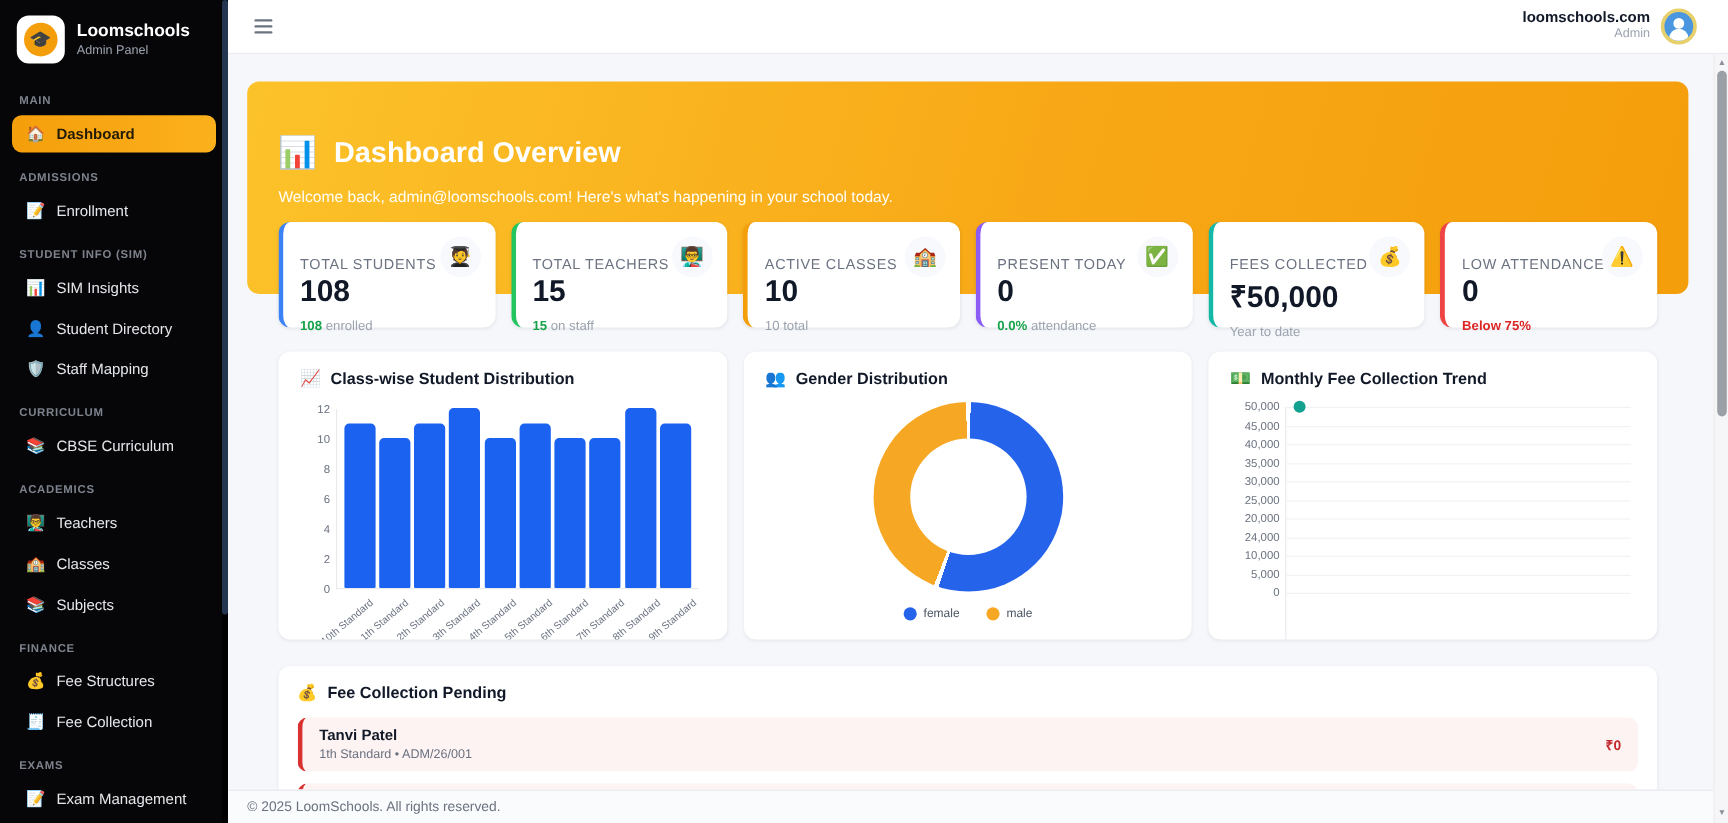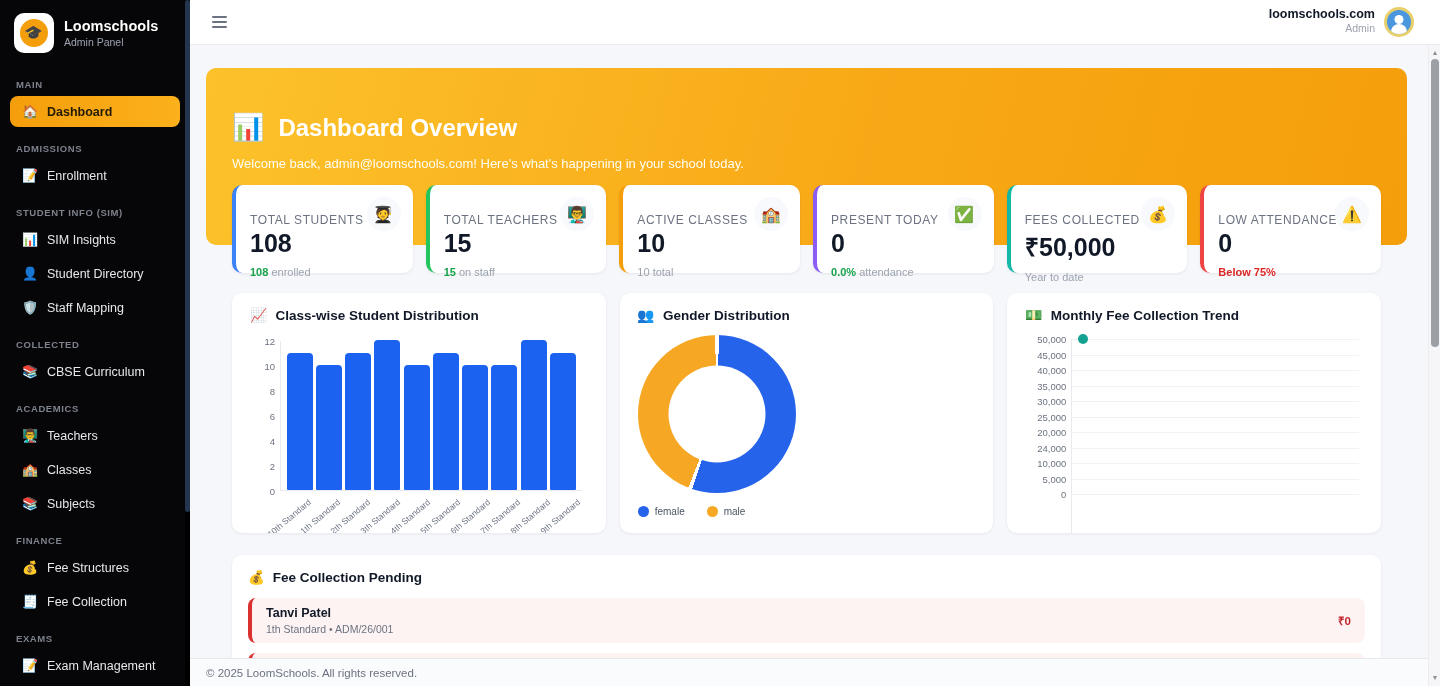--- a/index.html
+++ b/index.html
@@ -60,21 +60,21 @@
   
   .bar-wrap { margin:18px 6px 0 30px; position:relative; height:150px; border-left:1px solid #e8eaee; border-bottom:1px solid #e8eaee; }
   .bar-ytick { position:absolute; left:-30px; width:24px; text-align:right; font-size:9.5px; color:#6b7280; }
   .bars { display:flex; height:100%; align-items:flex-end; justify-content:space-around; padding:0 4px; }
   .bar { width:26px; background:#1b62f0; border-radius:4px 4px 1px 1px; }
   .bar-xlabels { display:flex; justify-content:space-around; margin-left:30px; padding:0 4px; height:46px; }
   .bar-xslot { position:relative; width:26px; }
   .bar-xslot span { position:absolute; top:6px; right:6px; transform:rotate(-40deg); transform-origin:top right; white-space:nowrap; font-size:8.5px; color:#6b7280; }
 
   
-  .donut-area { display:flex; flex-direction:column; }
+  .donut-area { display:flex; flex-direction:column; align-items:center; }
   .donut { margin-top:12px; width:158px; height:158px; border-radius:50%; position:relative; }
   .donut-hole { position:absolute; left:50%; top:50%; transform:translate(-50%,-50%); width:97px; height:97px; background:#fff; border-radius:50%; }
   .legend { display:flex; gap:22px; margin-top:13px; }
   .legend-item { display:flex; align-items:center; gap:6px; font-size:10px; color:#4b5563; }
   .legend-dot { width:11px; height:11px; border-radius:50%; }
 
   
   .line-wrap { margin:16px 4px 0 46px; position:relative; height:201px; border-left:1px solid #e8eaee; }
   .line-grid { position:absolute; left:0; right:0; height:0; border-top:1px solid #f1f2f6; }
   .line-ylab { position:absolute; left:-46px; width:40px; text-align:right; font-size:9.5px; color:#6b7280; }
@@ -131,21 +131,21 @@
           <span>SIM Insights</span>
         </div>
         <div class="side-item">
           <span class="mi">👤</span>
           <span>Student Directory</span>
         </div>
         <div class="side-item">
           <span class="mi">🛡️</span>
           <span>Staff Mapping</span>
         </div>
-        <div class="side-section-label">COLLECTED</div>
+        <div class="side-section-label">CURRICULUM</div>
         <div class="side-item">
           <span class="mi">📚</span>
           <span>CBSE Curriculum</span>
         </div>
         <div class="side-section-label">ACADEMICS</div>
         <div class="side-item">
           <span class="mi">👨‍🏫</span>
           <span>Teachers</span>
         </div>
         <div class="side-item">

